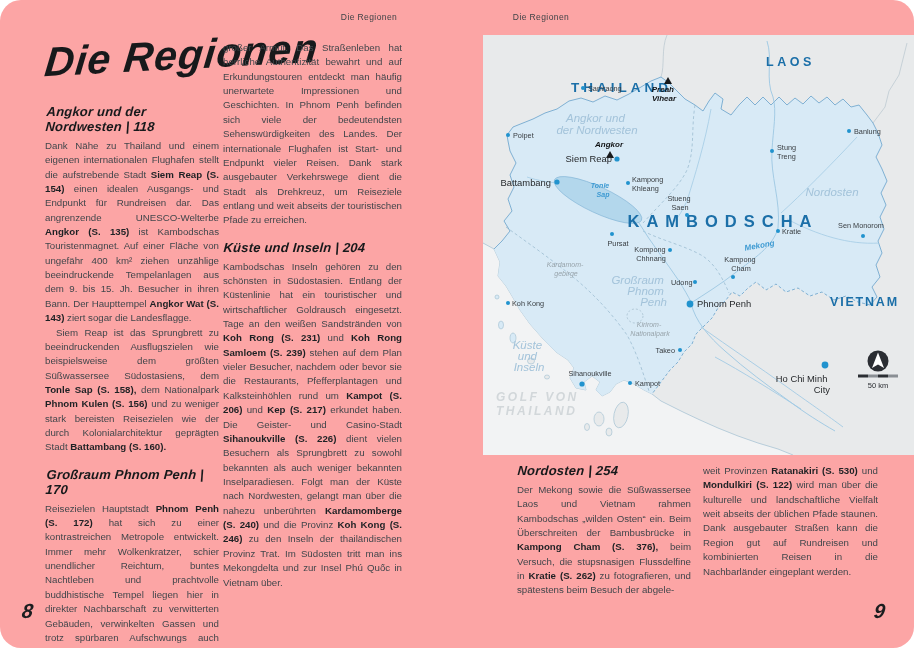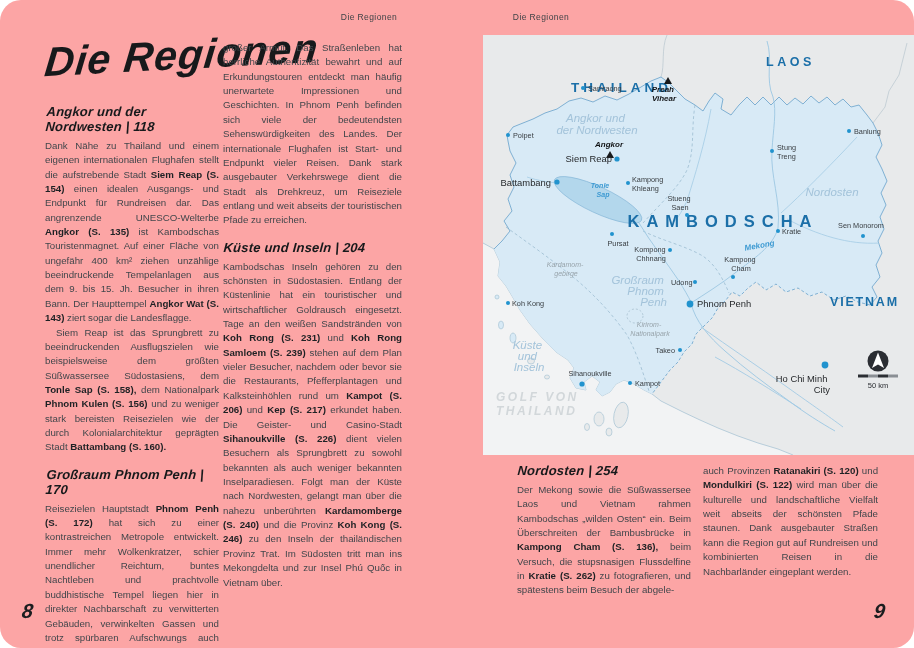--- a/index.html
+++ b/index.html
@@ -247,21 +247,21 @@
         <line x1="385" y1="341" x2="395" y2="341" stroke="#8a8f94" stroke-width="3"></line>
         <line x1="395" y1="341" x2="405" y2="341" stroke="#2b2e33" stroke-width="3"></line>
         <line x1="405" y1="341" x2="415" y2="341" stroke="#8a8f94" stroke-width="3"></line>
         <text x="395" y="353" font-size="7.5" fill="#2b2e33" text-anchor="middle">50 km</text>
       </g>
     </svg>
   </div>
 
   <div class="col rp-col1">
     <h3 class="first">Nordosten | 254</h3>
-    <p><span>Der Mekong sowie die Süßwassersee Laos und Vietnam rahmen Kambodschas „wilden Osten“ ein. Beim Überschreiten der Bambusbrücke in </span><span class="b">Kampong Cham (S. 136),</span><span> beim Versuch, die stupsnasigen Flussdelfine in </span><span class="b">Kratie (S. 262)</span><span> zu fotografieren, und spätestens beim Besuch der abgele-</span></p>
+    <p><span>Der Mekong sowie die Süßwassersee Laos und Vietnam rahmen Kambodschas „wilden Osten“ ein. Beim Überschreiten der Bambusbrücke in </span><span class="b">Kampong Cham (S. 376),</span><span> beim Versuch, die stupsnasigen Flussdelfine in </span><span class="b">Kratie (S. 262)</span><span> zu fotografieren, und spätestens beim Besuch der abgele-</span></p>
   </div>
   <div class="col rp-col2">
-    <p><span>auch Provinzen </span><span class="b">Ratanakiri (S. 120)</span><span> und </span><span class="b">Mondulkiri (S. 122)</span><span> wird man über die kulturelle und landschaftliche Vielfalt weit abseits der schönsten Pfade staunen. Dank ausgebauter Straßen kann die Region gut auf Rundreisen und kombinierten Reisen in die Nachbarländer eingeplant werden.</span></p>
+    <p><span>weit Provinzen </span><span class="b">Ratanakiri (S. 530)</span><span> und </span><span class="b">Mondulkiri (S. 122)</span><span> wird man über die kulturelle und landschaftliche Vielfalt weit abseits der üblichen Pfade staunen. Dank ausgebauter Straßen kann die Region gut auf Rundreisen und kombinierten Reisen in die Nachbarländer eingeplant werden.</span></p>
   </div>
 
   <div class="pagenum pn-left">8</div>
   <div class="pagenum pn-right">9</div>
 </div>
 
 </body></html>

